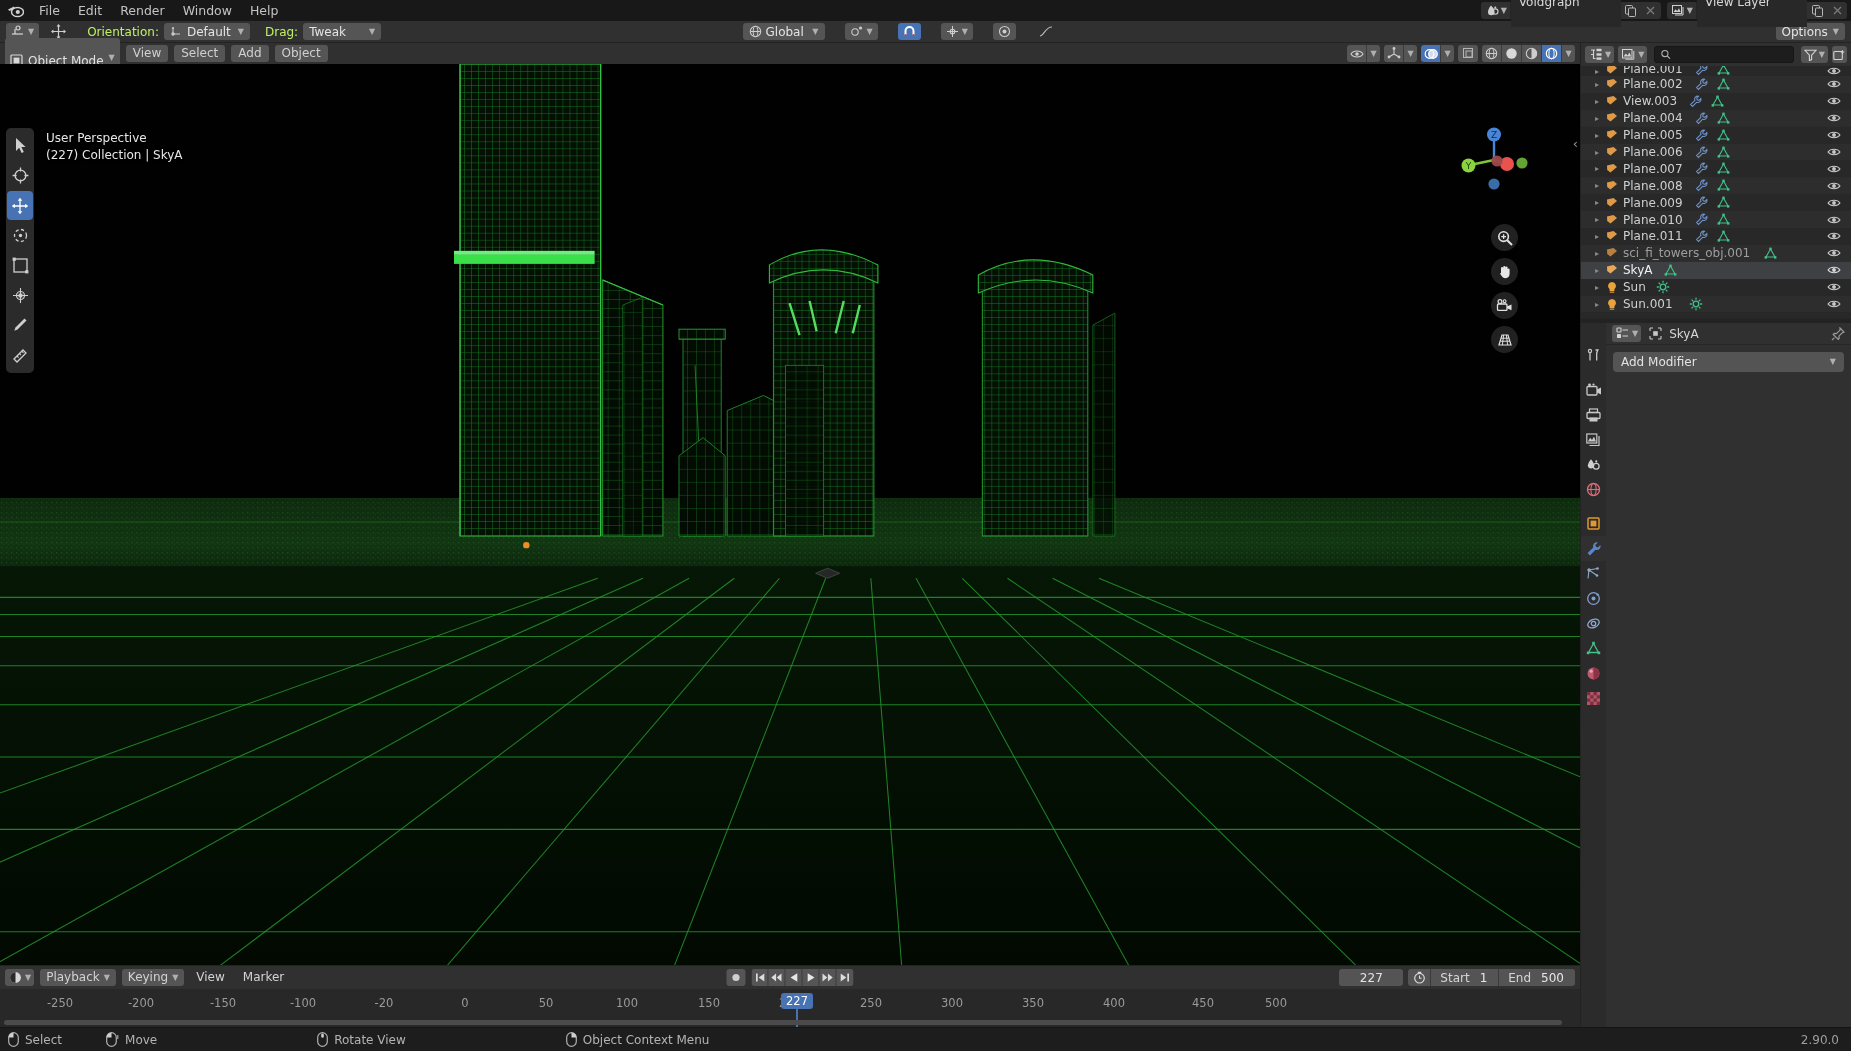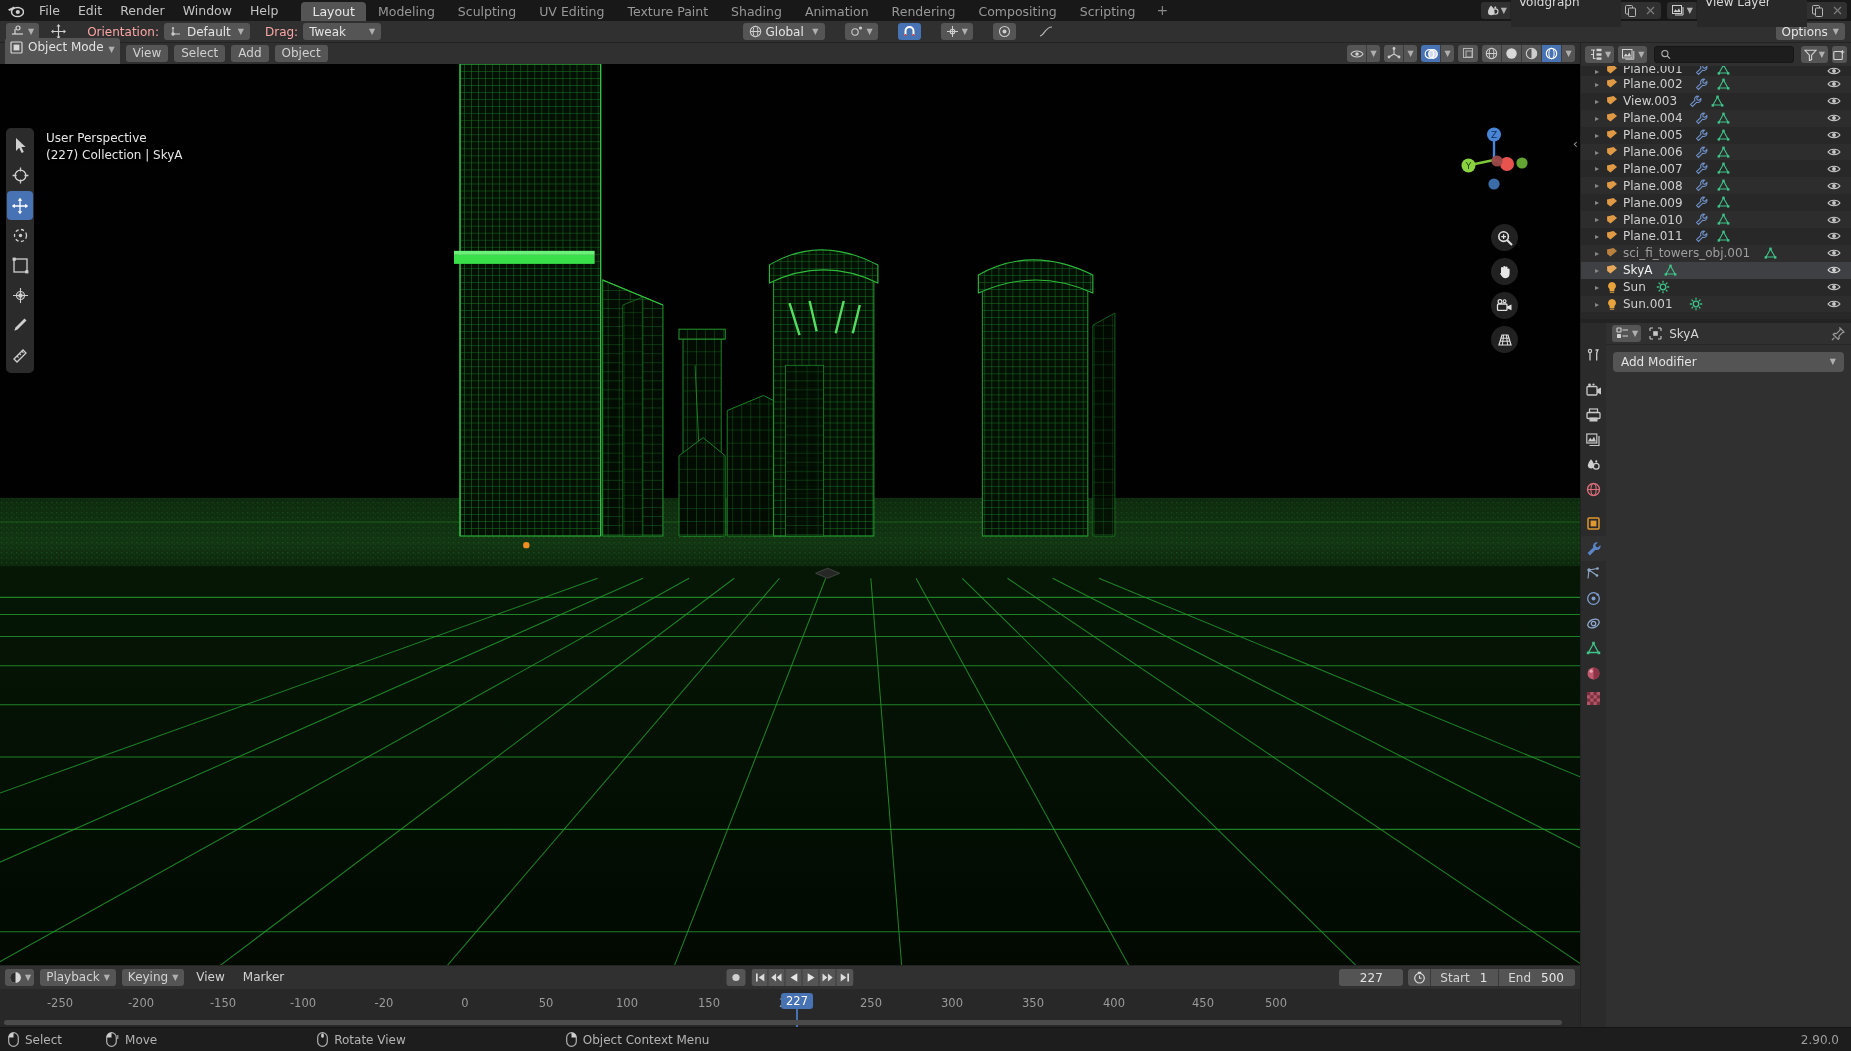--- a/index.html
+++ b/index.html
@@ -48,42 +48,42 @@
 
   
   .toolsettings {
     height: 22px; background: #303030; display: flex; align-items: center; gap: 5px;
     padding: 0 6px; flex: 0 0 22px; border-bottom: 1px solid #232323;
   }
   .ts-btn {
     background: #555555; border-radius: 3px; height: 17px; display: flex; align-items: center;
     padding: 0 5px; gap: 3px; color: #e0e0e0; font-size: 12px;
   }
-  .ts-label { color: #fca5a5; font-size: 12px; padding-left: 10px; }
+  .ts-label { color: #bef264; font-size: 12px; padding-left: 10px; }
   .ts-drop {
     background: #555555; border-radius: 3px; height: 17px; display: flex; align-items: center;
     padding: 0 6px; gap: 5px; color: #e4e4e4; font-size: 12px; min-width: 86px;
     justify-content: space-between;
   }
   .ts-drop .dl { display:flex; align-items:center; gap:4px; }
   .ts-center { margin-left: auto; margin-right: auto; display:flex; align-items:center; gap:20px; }
   .ts-right { margin-left: auto; display:flex; align-items:center; gap:5px; }
   .ico { display:inline-flex; align-items:center; justify-content:center; }
 
   
   .main { flex: 1 1 auto; display: flex; min-height: 0; }
   .leftcol { flex: 1 1 auto; display: flex; flex-direction: column; min-width: 0; }
 
   
   .vp-header {
     height: 21px; background: #303030; display: flex; align-items: center; gap: 4px;
     padding: 0 5px; flex: 0 0 21px;
   }
   .vh-mode {
-    background: #555555; border-radius: 3px; height: 17px; display: flex; align-items: flex-end;
+    background: #555555; border-radius: 3px; height: 17px; display: flex; align-items: flex-start;
     padding: 16px 5px; gap: 5px; color: #e2e2e2; font-size: 12px;
   }
   .vh-menu { padding: 0 7px; height:17px; line-height:17px; color: #d0d0d0; font-size: 12px; background:#555; border-radius:3px; margin-left:2px;}
   .vh-right { margin-left: auto; display: flex; align-items: center; gap: 4px; }
   .seg { display: flex; height: 17px; border-radius: 3px; overflow: hidden; }
   .seg > div { background: #555555; width: 20px; display: flex; align-items:center; justify-content:center; border-right:1px solid #3b3b3b; }
   .seg > div:last-child { border-right: none; }
   .seg > div.on { background: #4772b3; }
 
   
@@ -192,33 +192,20 @@
         <circle cx="10.8" cy="9" r="2.1" fill="#d0d0d0"></circle>
         <path d="M1 6.5 L7 3.5 L8 5.2 L2.6 8 Z" fill="#d0d0d0"></path>
       </svg>
     </div>
     <div class="menu-item">File</div>
     <div class="menu-item">Edit</div>
     <div class="menu-item">Render</div>
     <div class="menu-item">Window</div>
     <div class="menu-item">Help</div>
 
-    <div class="wtabs">
-      <div class="wtab active">Layout</div>
-      <div class="wtab">Modeling</div>
-      <div class="wtab">Sculpting</div>
-      <div class="wtab">UV Editing</div>
-      <div class="wtab">Texture Paint</div>
-      <div class="wtab">Shading</div>
-      <div class="wtab">Animation</div>
-      <div class="wtab">Rendering</div>
-      <div class="wtab">Compositing</div>
-      <div class="wtab">Scripting</div>
-      <div class="wtab-plus">+</div>
-    </div>
 
     <div class="topbar-right">
       <div class="id-block">
         <div class="id-icon">
           <svg width="13" height="13" viewBox="0 0 13 13">
             <path d="M5 1.5 C3 4 2 6 2 8 a3.3 3.3 0 0 0 6.6 0 c0-2-1.2-4-3.6-6.5z" fill="#cfcfcf"></path>
             <circle cx="9.3" cy="7.6" r="2.7" fill="none" stroke="#cfcfcf" stroke-width="1.1"></circle>
             <circle cx="9.3" cy="3.4" r="1" fill="#cfcfcf"></circle>
           </svg>
           <span class="caret">▼</span>

